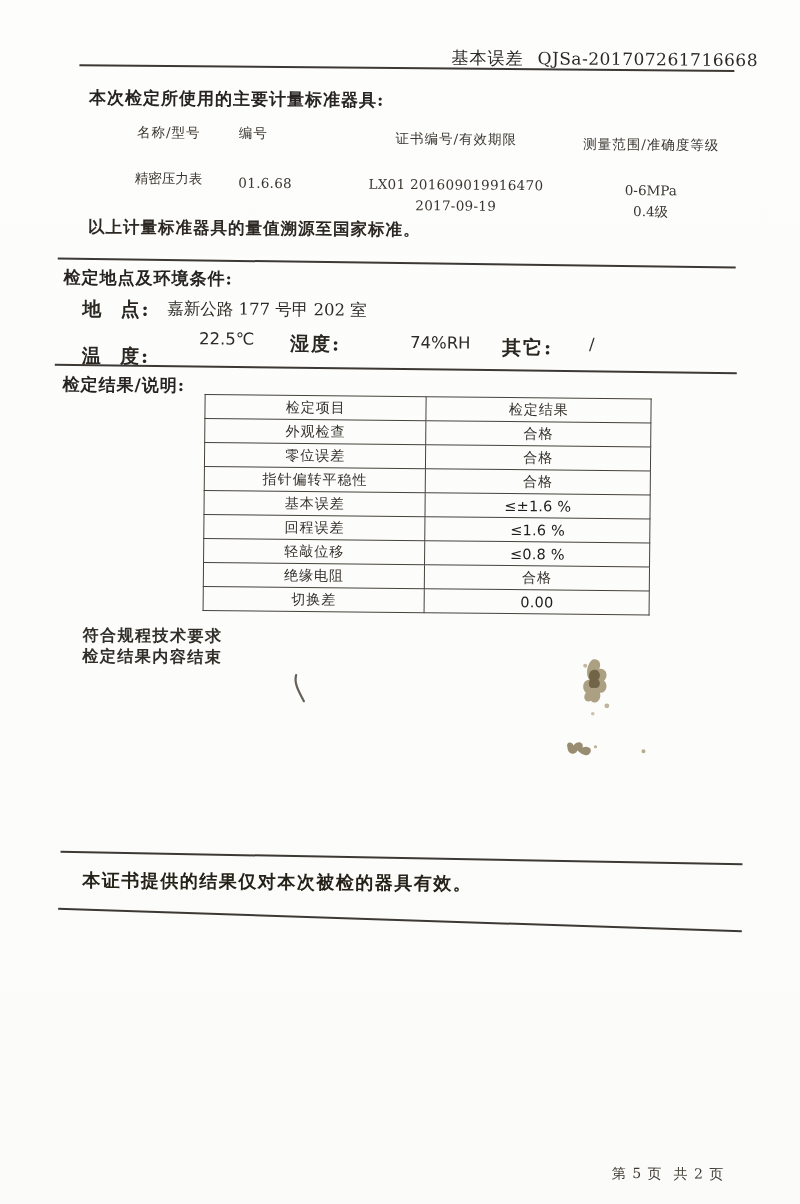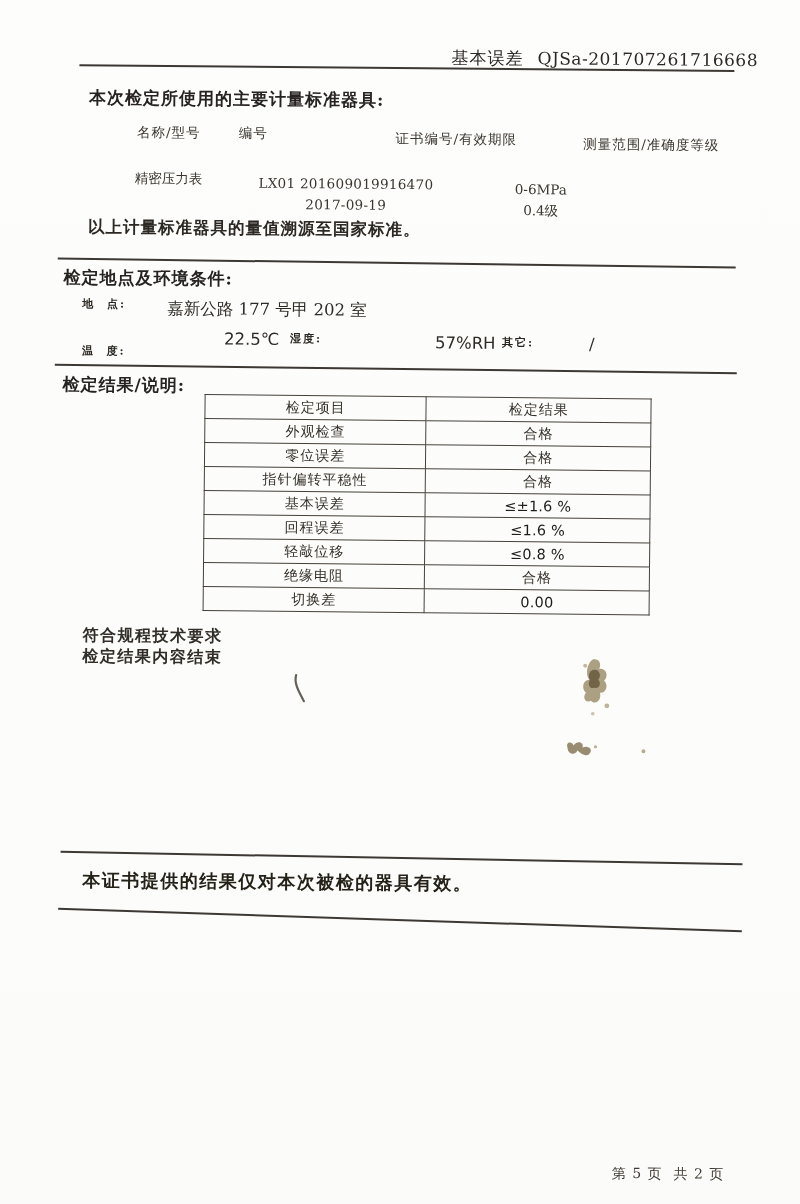--- a/index.html
+++ b/index.html
@@ -28,23 +28,23 @@
   .std-c3{width:215px;text-align:center;}
   .std-c4{width:175px;text-align:center;}
   .std-head{letter-spacing:1px;}
   .std-head .std-c3{padding-top:4px;}
   .std-head .std-c4{padding-top:8px;}
   .std-data{margin-top:18px;line-height:1.55;}
   .std-data .std-c2,.std-data .std-c3{font-family:"DejaVu Serif","Liberation Serif",serif;padding-top:4px;}
   .std-data .std-c4{padding-top:8px;}
   .mono-ish{letter-spacing:0.3px;}
   
-  .env-label{white-space:pre;font-size:11px;font-weight:700;color:#2a2722;letter-spacing:2px;}
+  .env-label{white-space:pre;font-size:19px;font-weight:700;color:#2a2722;letter-spacing:2px;}
   .env-value{font-size:16.5px;color:#2e2b26;}
-  .sans{font-family:"DejaVu Sans","Liberation Sans",sans-serif;margin-left:25px;}
+  .sans{font-family:"DejaVu Sans","Liberation Sans",sans-serif;}
   
   .res-table{position:absolute;left:208px;top:396px;width:447px;border-collapse:collapse;transform:rotate(0.05deg);}
   .res-table th,.res-table td{
     border:1.6px solid #46423b;
     height:23px;
     text-align:center;
     font-size:14px;
     font-weight:400;
     color:#34302a;
     padding:0 4px;
@@ -77,20 +77,21 @@
 
     <div class="std-table">
       <div class="std-row std-head">
         <div class="std-c1">名称/型号</div>
         <div class="std-c2">编号</div>
         <div class="std-c3">证书编号/有效期限</div>
         <div class="std-c4">测量范围/准确度等级</div>
       </div>
       <div class="std-row std-data">
         <div class="std-c1">精密压力表</div>
+        <div class="std-c2 mono-ish">01.6.68</div>
         <div class="std-c3 mono-ish">
           <div>LX01 201609019916470</div>
           <div>2017-09-19</div>
         </div>
         <div class="std-c4">
           <div>0-6MPa</div>
           <div>0.4级</div>
         </div>
       </div>
     </div>
@@ -99,21 +100,21 @@
 
     <div class="hr" style="left:60px;top:262px;width:678px;transform:rotate(0.25deg);"></div>
     <div class="abs sec-title" style="left:66px;top:269px;">检定地点及环境条件:</div>
 
     <div class="abs env-label" style="left:85px;top:299px;">地  点:</div>
     <div class="abs env-value" style="left:170px;top:300px;">嘉新公路 177 号甲 202 室</div>
 
     <div class="abs env-label" style="left:85px;top:346px;">温  度:</div>
     <div class="abs env-value sans" style="left:202px;top:331px;">22.5℃</div>
     <div class="abs env-label" style="left:293px;top:332px;">湿度:</div>
-    <div class="abs env-value sans" style="left:413px;top:333px;">57%RH</div>
+    <div class="abs env-value sans" style="left:413px;top:333px;">74%RH</div>
     <div class="abs env-label" style="left:505px;top:334px;">其它:</div>
     <div class="abs env-value" style="left:592px;top:333px;">/</div>
 
     <div class="hr" style="left:58px;top:368px;width:682px;transform:rotate(0.2deg);"></div>
     <div class="abs sec-title" style="left:66px;top:376px;">检定结果/说明:</div>
 
     <table class="res-table">
       <colgroup>
           <col class="c1">
           <col class="c2">

